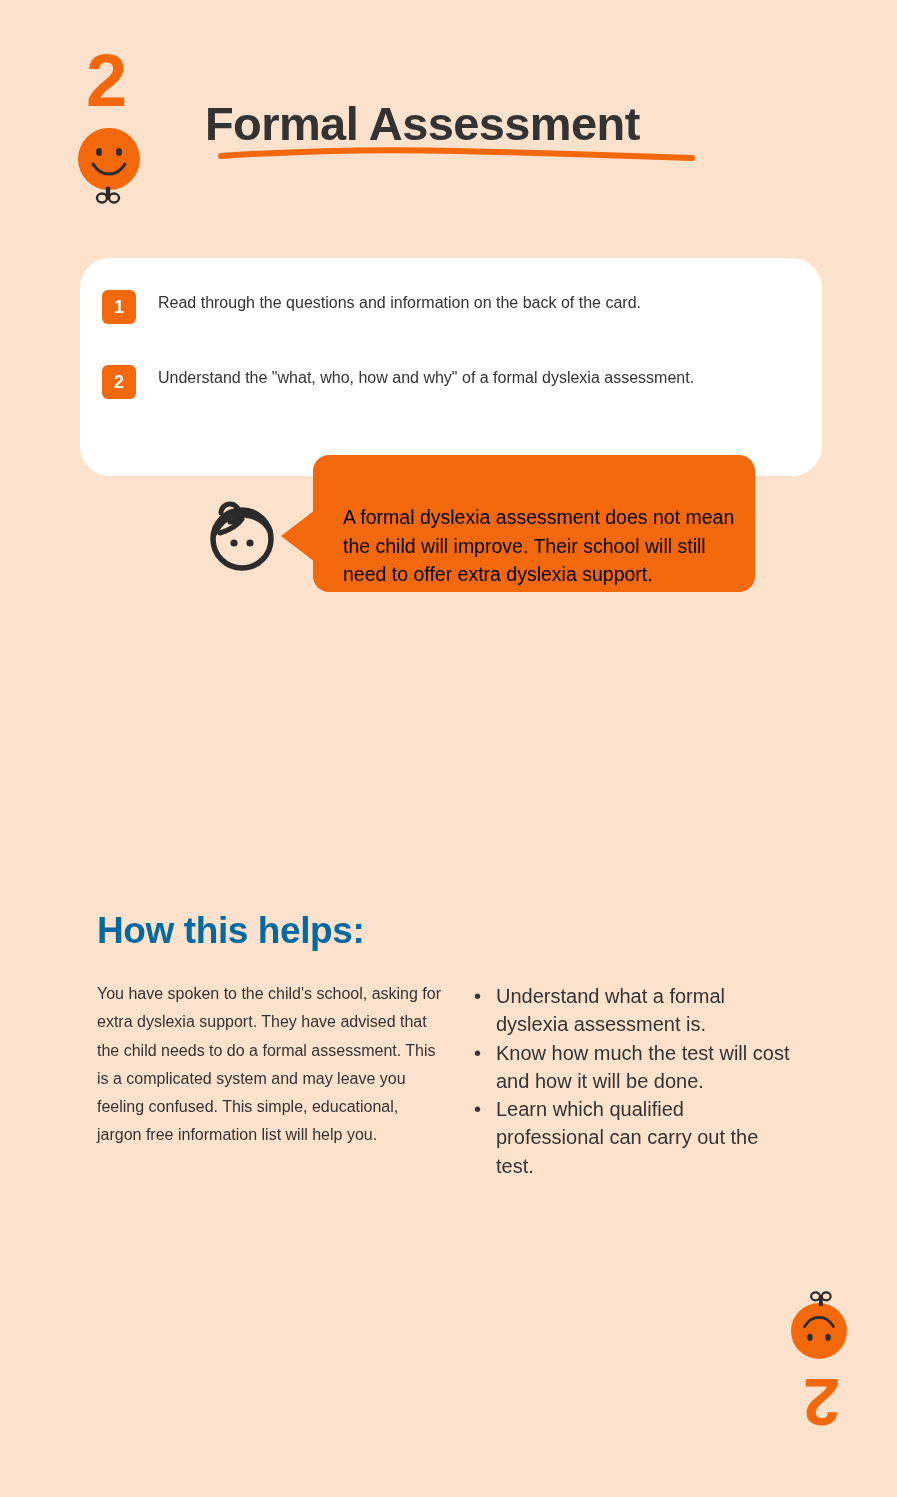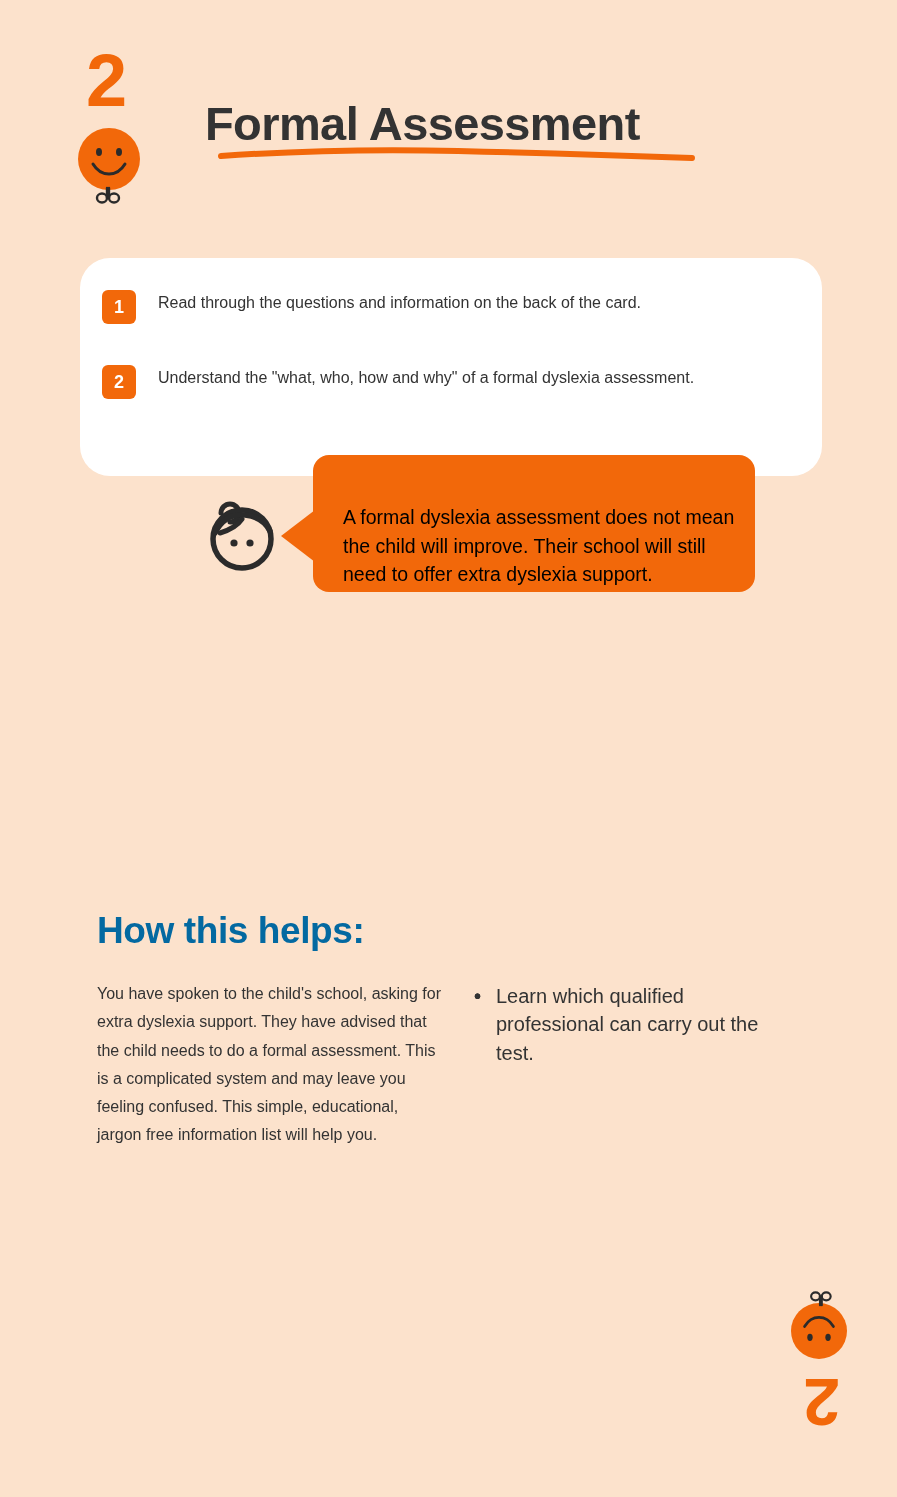--- a/index.html
+++ b/index.html
@@ -291,23 +291,25 @@
     <div class="tip-text">A formal dyslexia assessment does not mean the child will improve. Their school will still need to offer extra dyslexia support.</div>
   </div>
 </div>
 
 <div class="helps-heading">How this helps:</div>
 <div class="helps-body">You have spoken to the child's school, asking for extra dyslexia support. They have advised that the child needs to do a formal assessment. This is a complicated system and may leave you feeling confused. This simple, educational, jargon free information list will help you.</div>
 
 <ul class="helps-list">
   <li>
     <span class="bullet-dot">•</span>
+    <span>Understand what a formal dyslexia assessment is.</span>
   </li>
   <li>
     <span class="bullet-dot">•</span>
+    <span>Know how much the test will cost and how it will be done.</span>
   </li>
   <li>
     <span class="bullet-dot">•</span>
     <span>Learn which qualified professional can carry out the test.</span>
   </li>
 </ul>
 
 <div class="footer-logo">
   <div class="logo-num">2</div>
   <svg class="logo-face" viewBox="0 0 62 62">

